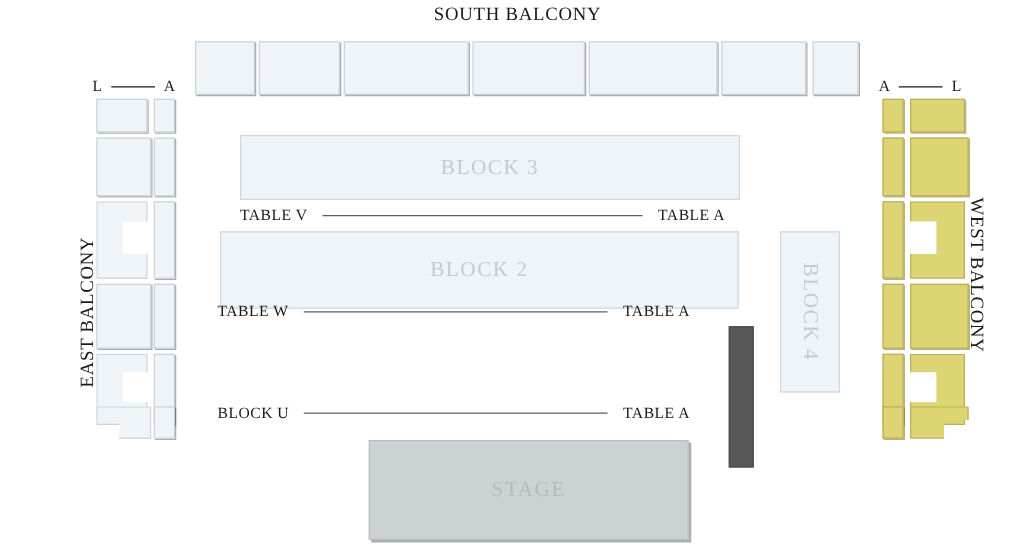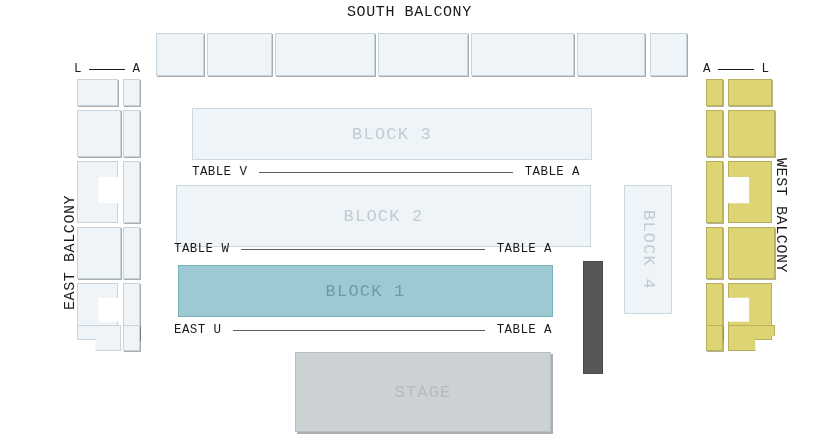--- a/index.html
+++ b/index.html
@@ -5,21 +5,21 @@
   html, body {
     margin: 0;
     padding: 0;
     background: #ffffff;
   }
   #stage-root {
     position: relative;
     width: 827px;
     height: 441px;
     background: #ffffff;
-    font-family: Liberation Mono, monospace;
+    font-family: Liberation Serif, serif;
     overflow: hidden;
   }
   .abs { position: absolute; }
 
   
   .title-h {
     font-size: 15px;
     letter-spacing: 0.6px;
     color: #1a1a1a;
     white-space: nowrap;
@@ -209,26 +209,23 @@
   <div class="abs bigblock" style="left:176px; top:185px; width:415px; height:62px;">
     <span>BLOCK 2</span>
   </div>
 
   <div class="abs trow" style="left:174px; top:239px; width:378px; height:20px;align-items:center;">
     <span class="lbl">TABLE W</span>
     <span class="rule"></span>
     <span class="lbl">TABLE A</span>
   </div>
 
-  <div class="abs bigblock teal" style="left:178px; top:265px; width:375px; height:52px;">
-    <span>BLOCK 1</span>
-  </div>
 
   <div class="abs trow" style="left:174px; top:320px; width:378px; height:20px;">
-    <span class="lbl">EAST U</span>
+    <span class="lbl">BLOCK U</span>
     <span class="rule"></span>
     <span class="lbl">TABLE A</span>
   </div>
 
   <div class="abs bigblock vert" style="left:624px; top:185px; width:48px; height:129px;">
     <span>BLOCK 4</span>
   </div>
 
   <div class="abs dark-bar" style="left:583px; top:261px; width:20px; height:113px;"></div>
 

